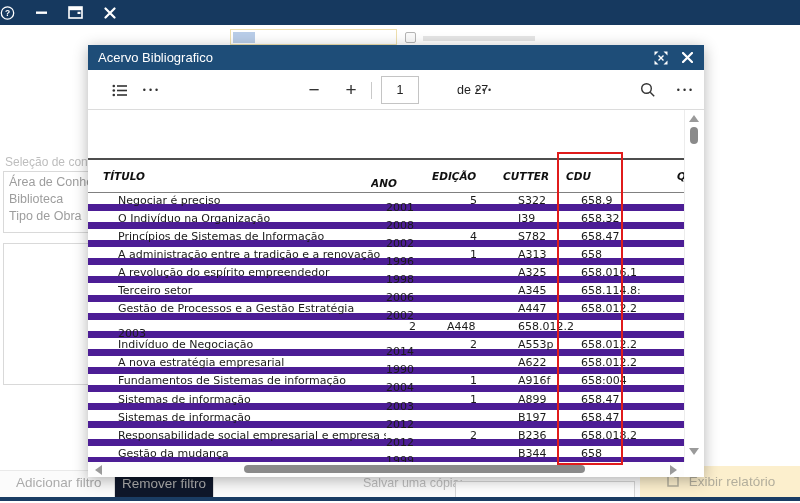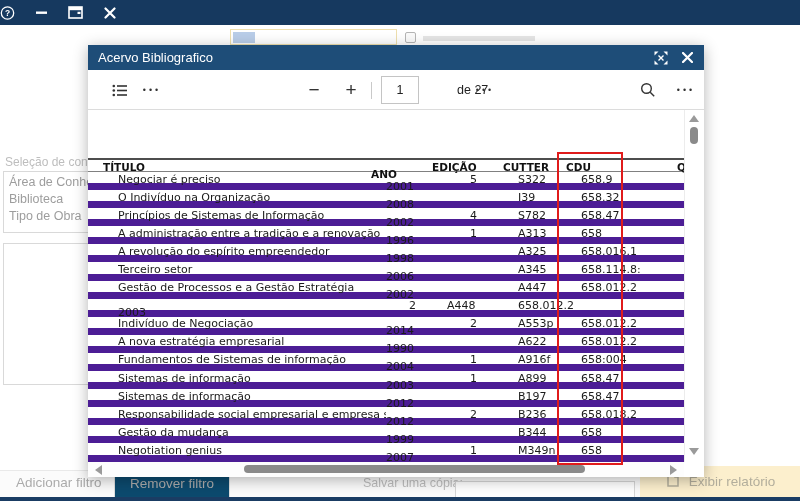--- a/index.html
+++ b/index.html
@@ -28,21 +28,21 @@
              width:90px;overflow:hidden;}
   .lbox{position:absolute;left:3px;width:94px;border:1px solid #d9d9d9;background:#fff;overflow:hidden;}
   .lbox1{top:171px;height:62px;padding:2px 0 0 5px;}
   .lbox1 div{font-size:12.5px;color:#9d9d9d;line-height:17px;white-space:nowrap;}
   .lbox2{top:243px;height:142px;}
 
   
   .bottombar{position:absolute;left:0;top:470px;width:800px;height:27px;background:#fbfbfb;
              border-top:1px solid #e9e9e9;}
   .addfilter{position:absolute;left:16px;top:475px;font-size:13.5px;color:#ababab;cursor:pointer;}
-  .removefilter{position:absolute;left:114px;top:470px;width:116px;height:27px;background:#0c4a6e;
+  .removefilter{position:absolute;left:114px;top:470px;width:100px;height:27px;background:#0f172a;
                 border-left:1px solid #dedede;border-right:1px solid #dedede;color:#ababab;
                 font-size:13.5px;display:flex;align-items:center;justify-content:center;cursor:pointer;}
   .savecopy{position:absolute;left:363px;top:476px;font-size:12.5px;color:#bdbdbd;}
   .savecopy-input{position:absolute;left:455px;top:481px;width:180px;height:17px;background:#fff;
                   border:1px solid #d6d6d6;}
   .showreport{position:absolute;left:640px;top:466px;width:160px;height:31px;background:var(--action-bg);
               display:flex;align-items:center;justify-content:center;gap:8px;color:#b3ae9c;
               font-size:13.5px;cursor:pointer;}
   .navyline{position:absolute;left:0;top:497px;width:800px;height:4px;background:#1a3c63;}
 
@@ -67,22 +67,22 @@
              text-align:center;font-size:12.5px;font-family:"Liberation Sans",sans-serif;color:#222;}
   .pagetotal{position:absolute;left:341px;top:0;height:40px;display:flex;align-items:center;
              font-size:12.5px;color:#222;margin-left:28px;}
 
   
   .mcontent{position:absolute;left:0;top:65px;width:616px;height:367px;background:#fff;overflow:hidden;}
 
   .report-table{position:absolute;left:0;top:48px;width:596px;height:306px;overflow:hidden;
                 font-family:"DejaVu Sans",sans-serif;}
   .thead{display:grid;grid-template-columns:268px 61px 71px 63px 111px 40px;padding-left:15px;
-         height:14px;align-items:center;border-top:2px solid #4d4d4d;border-bottom:1px solid #808080;
-         font-size:10.5px;font-weight:bold;color:#111;}
+         height:35px;align-items:center;border-top:2px solid #4d4d4d;border-bottom:1px solid #808080;
+         font-size:10.5px;font-weight:bold;color:#111;font-style:italic;}
   .trow{display:grid;grid-template-columns:268px 61px 71px 63px 111px 40px;padding-left:30px;
         height:18.1px;align-items:center;border-bottom:7px solid #4c1d95;font-size:11px;color:#1b1b1b;}
   .trow .c1,.thead .h1{padding-left:0;margin-top:14px;}
   .trow .c2{padding-left:23px;}
   .cell{white-space:nowrap;overflow:hidden;}
 
   .redbox{position:absolute;left:469px;top:42px;width:66px;height:313px;border:2px solid var(--highlight);
           pointer-events:none;z-index:5;}
 
   

